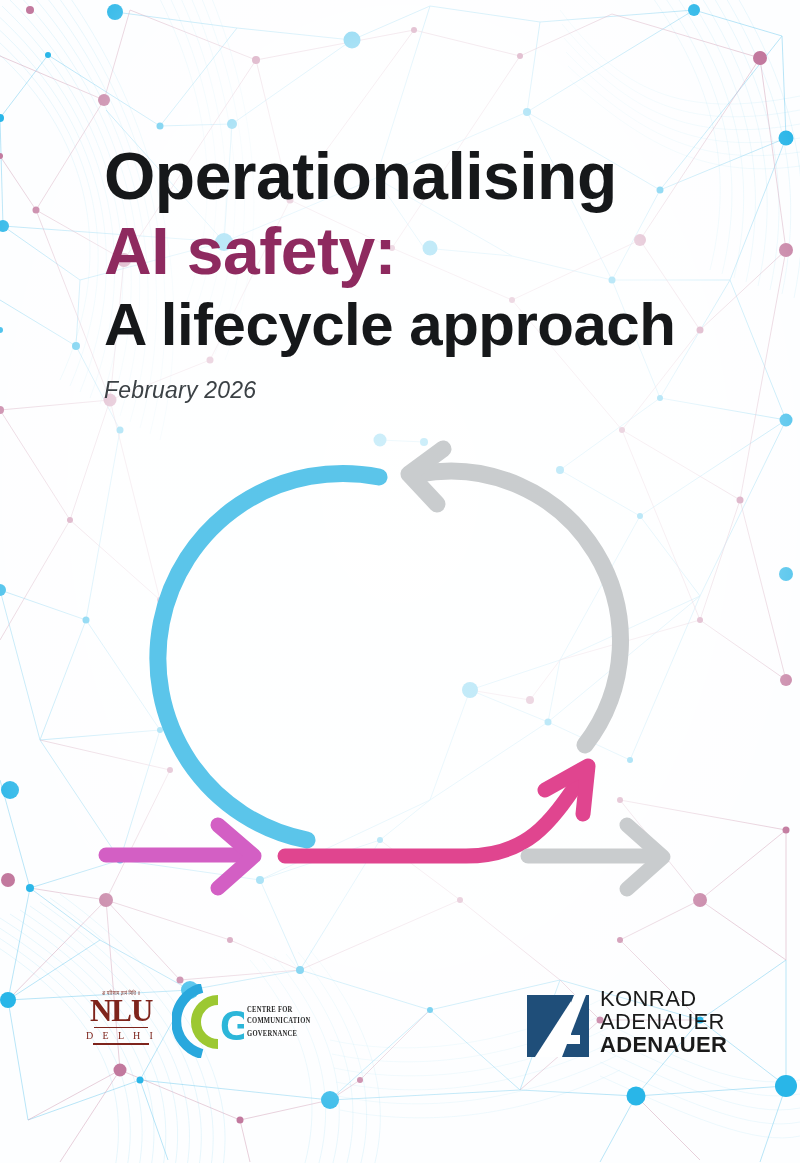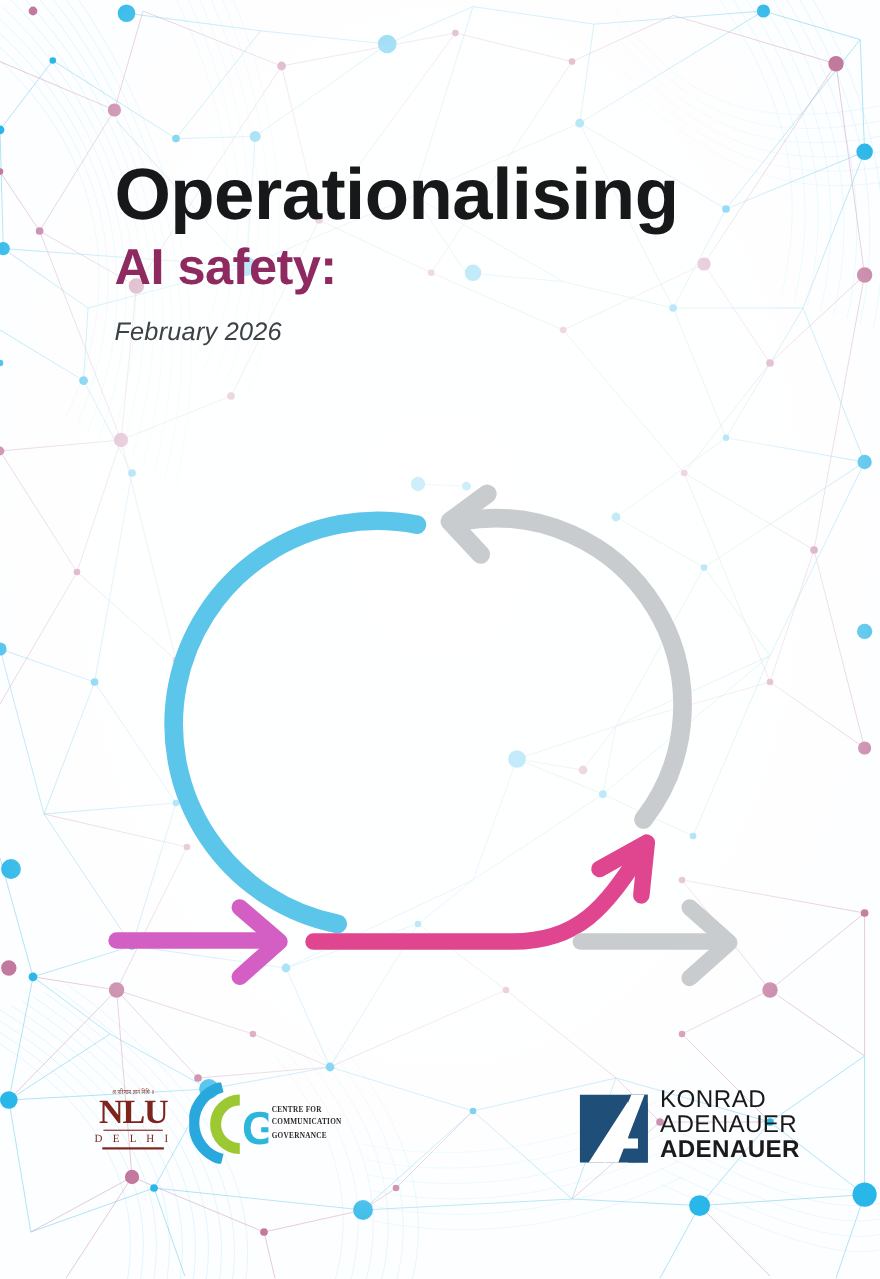--- a/index.html
+++ b/index.html
@@ -37,21 +37,21 @@
     letter-spacing: -0.5px;
     line-height: 0.93;
     margin: 0;
     white-space: nowrap;
   }
   .title-line-1 {
     font-size: 66px;
     color: #16181a;
   }
   .title-line-2 {
-    font-size: 46px;
+    font-size: 66px;
     color: #8e2a5f;
     margin-top: 14px;
   }
   .title-line-3 {
     font-size: 60px;
     color: #16181a;
     margin-top: 14px;
   }
   .doc-date {
     margin-top: 24px;
@@ -522,20 +522,21 @@
     <path d="M 285 856 L 466 856 C 530 856, 552 820, 583 775" fill="none" stroke="#e0458f" stroke-width="15" stroke-linecap="round"></path>
     <path d="M 545 790 L 588 766 L 583 814" fill="none" stroke="#e0458f" stroke-width="15" stroke-linecap="round" stroke-linejoin="round"></path>
 
     <path d="M 528 856 L 656 856" fill="none" stroke="#c9ccce" stroke-width="15" stroke-linecap="round"></path>
     <path d="M 627 825 L 663 857 L 627 889" fill="none" stroke="#c9ccce" stroke-width="15" stroke-linecap="round" stroke-linejoin="round"></path>
   </svg>
 
   <div id="title-block">
     <h1 class="title-line title-line-1">Operationalising</h1>
     <h1 class="title-line title-line-2">AI safety:</h1>
+    <h1 class="title-line title-line-3">A lifecycle approach</h1>
     <div class="doc-date">February 2026</div>
   </div>
 
   <div id="logo-row">
 
     <div class="logo" id="logo-nlu">
       <div class="nlu-wrap">
         <div class="nlu-motto">अ परिणाम ज्ञानं निधि ॥</div>
         <div class="nlu-mark">NLU</div>
         <div class="nlu-rule"></div>

